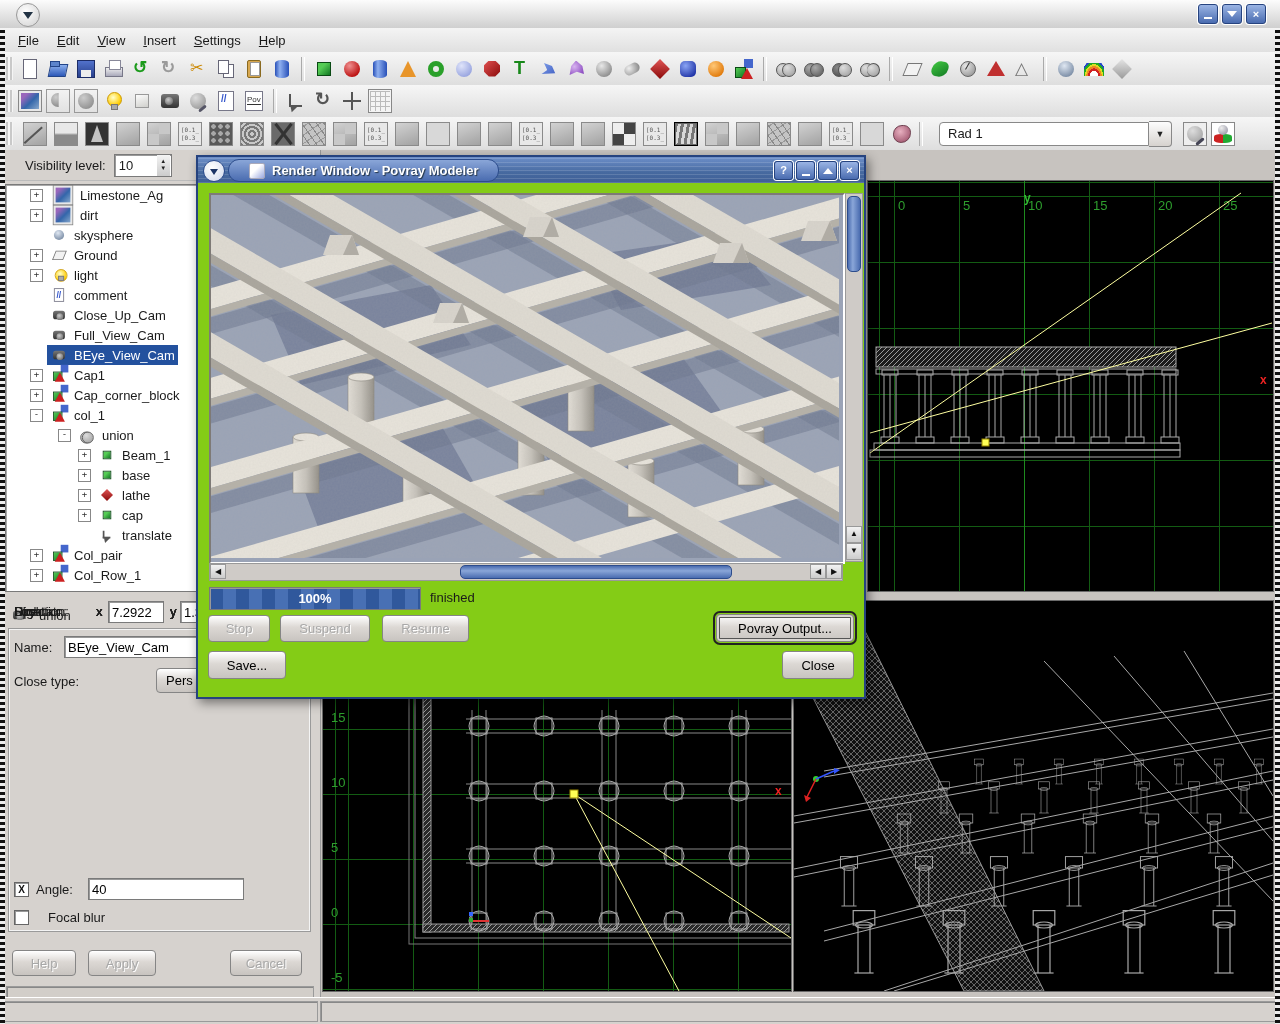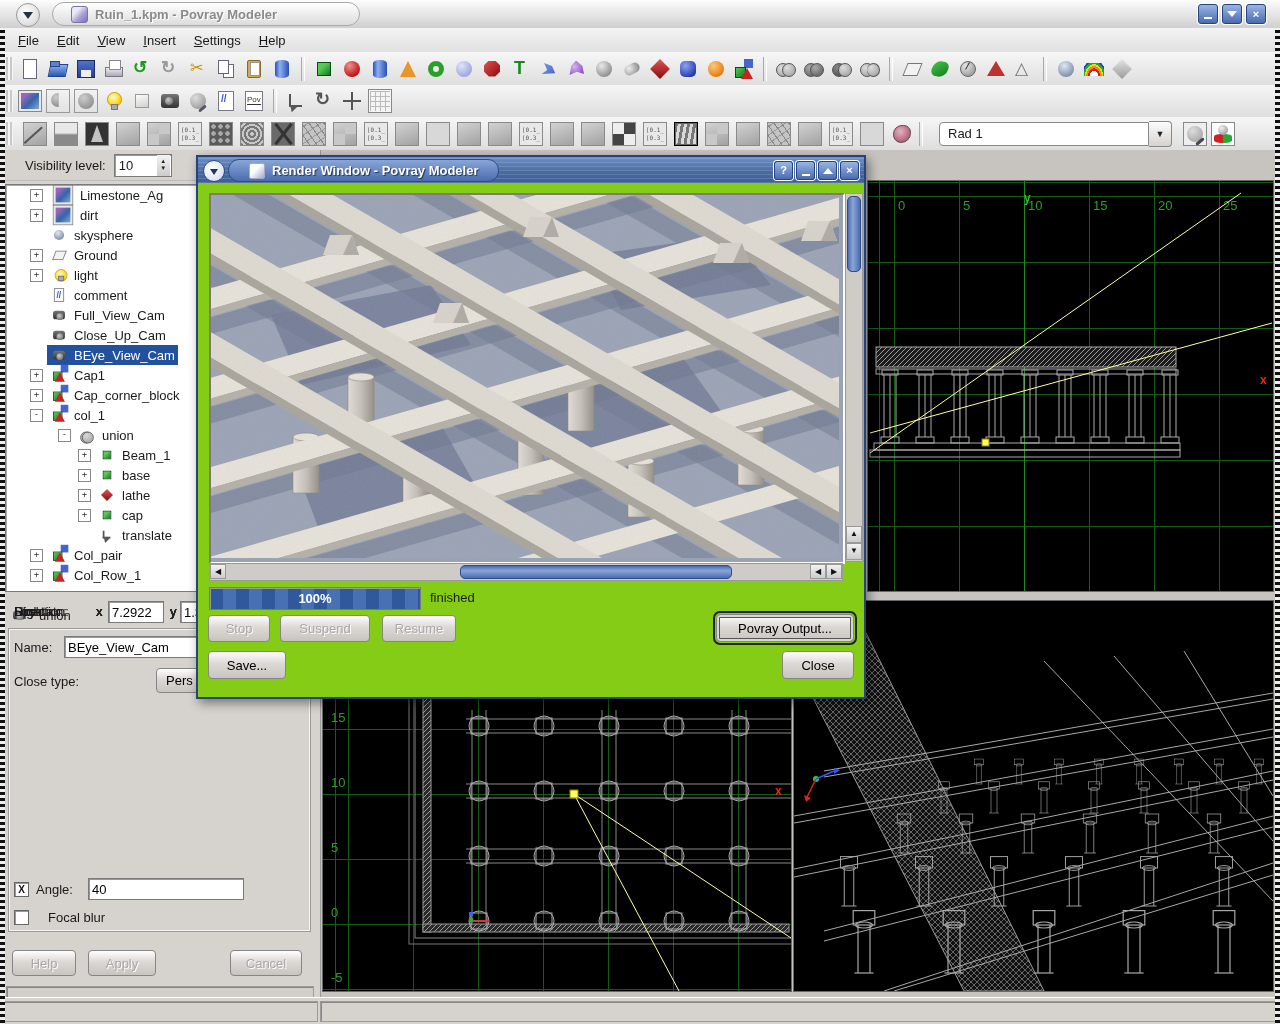--- a/index.html
+++ b/index.html
@@ -281,24 +281,20 @@
 </style>
 </head>
 <body>
 
 <div class="screen">
 
   <div class="titlebar">
     <div class="roundbtn">
         <i></i>
       </div>
-    <div class="titletab">
-      <span class="appicon"></span>
-      <span class="txt">Ruin_1.kpm - Povray Modeler</span>
-    </div>
     <div class="winctl">
       <div class="wc">
           <span class="bar"></span>
         </div>
       <div class="wc">
           <span class="tri-d"></span>
         </div>
       <div class="wc">×</div>
     </div>
   </div>
@@ -801,29 +797,29 @@
           <span class="hl" data-sel="false">
             <span class="ticon" data-icon="comment-icon"></span>
             <span>comment</span>
           </span>
         </div>
 
         <div class="trow" data-depth="1">
           <span class="exp"></span>
           <span class="hl" data-sel="false">
             <span class="ticon" data-icon="camera-icon"></span>
+            <span>Close_Up_Cam</span>
+          </span>
+        </div>
+
+        <div class="trow" data-depth="1">
+          <span class="exp"></span>
+          <span class="hl" data-sel="false">
+            <span class="ticon" data-icon="camera-icon"></span>
             <span>Full_View_Cam</span>
-          </span>
-        </div>
-
-        <div class="trow" data-depth="1">
-          <span class="exp"></span>
-          <span class="hl" data-sel="false">
-            <span class="ticon" data-icon="camera-icon"></span>
-            <span>Close_Up_Cam</span>
           </span>
         </div>
 
         <div class="trow" data-depth="1">
           <span class="exp"></span>
           <span class="hl" data-sel="true">
             <span class="ticon" data-icon="camera-icon"></span>
             <span>BEye_View_Cam</span>
           </span>
         </div>
@@ -1130,21 +1126,21 @@
       <div class="sarrow" style="right:0;top:0;height:13px;line-height:13px;">▶</div>
     </div>
 
     <div class="progress">
       <span>100%</span>
     </div>
     <span class="finished">finished</span>
 
     <button class="kbtn dis dbtn" style="left:10px;top:458px;width:62px;">Stop</button>
     <button class="kbtn dis dbtn" style="left:82px;top:458px;width:90px;">Suspend</button>
-    <button class="kbtn dis dbtn" style="left:184px;top:458px;width:74px;">Resume</button>
+    <button class="kbtn dis dbtn" style="left:184px;top:458px;width:87px;">Resume</button>
     <button class="kbtn dbtn focusring" style="left:518px;top:457px;width:138px;height:28px;">Povray Output...</button>
     <button class="kbtn dbtn" style="left:10px;top:494px;width:78px;height:28px;">Save...</button>
     <button class="kbtn dbtn" style="left:584px;top:494px;width:72px;height:28px;">Close</button>
   </div>
 
   <div class="edge l"></div>
   <div class="edge r"></div>
 </div>
 
 </body></html>

